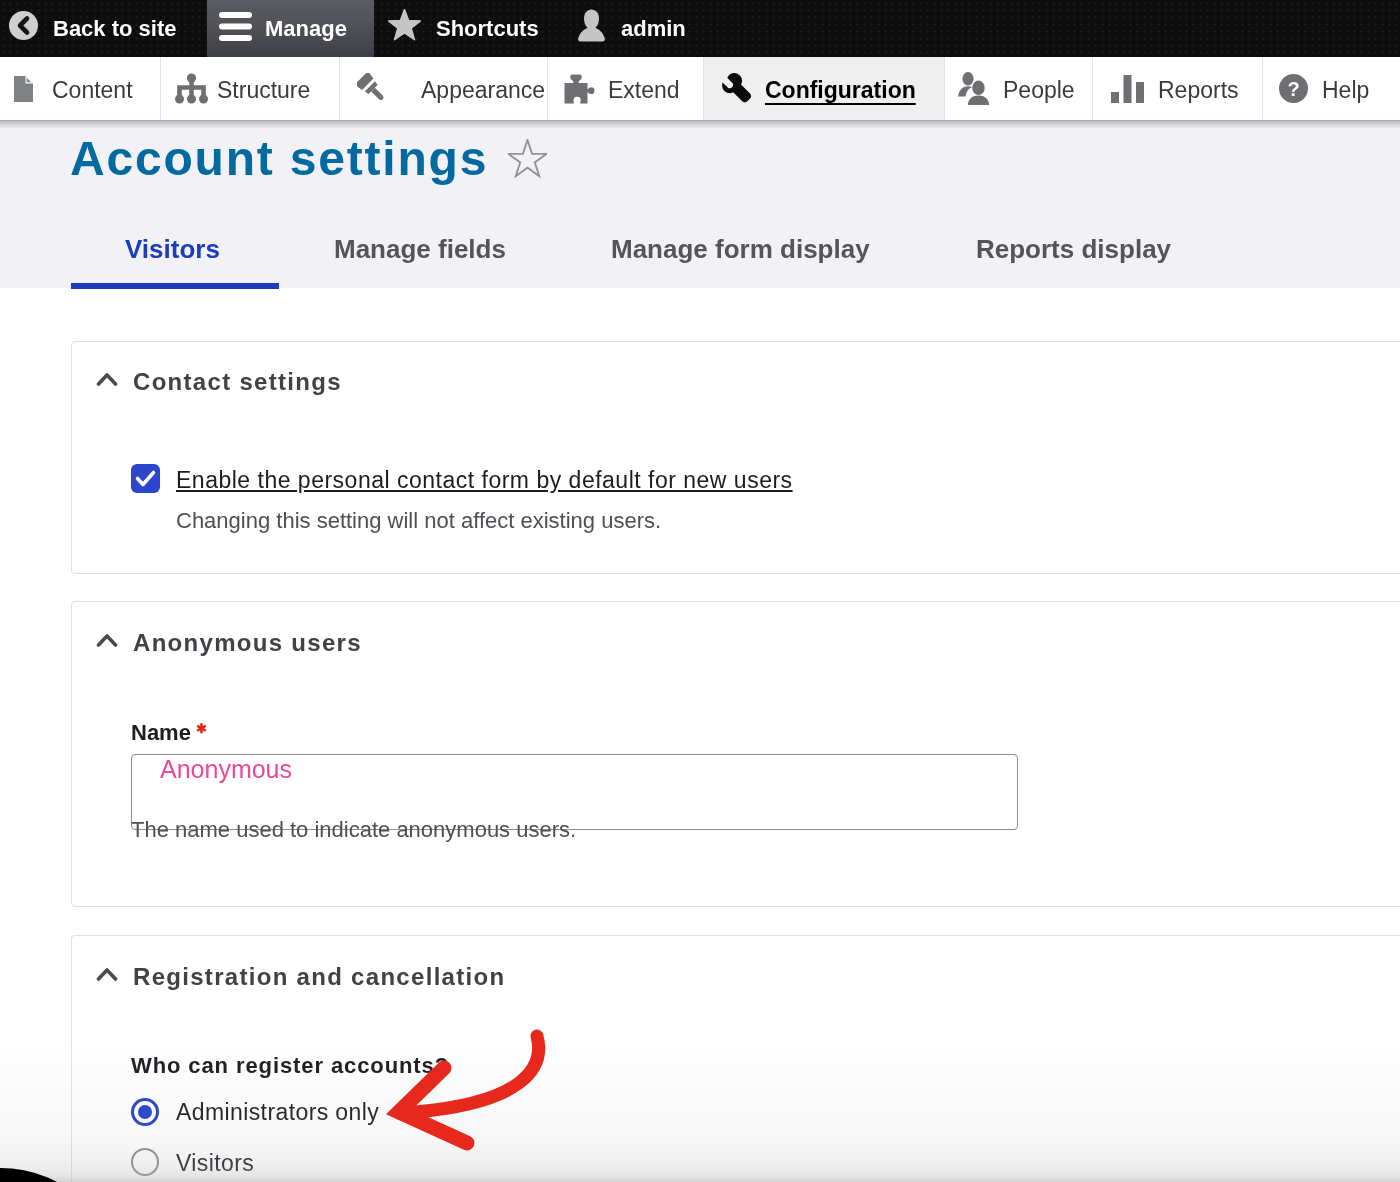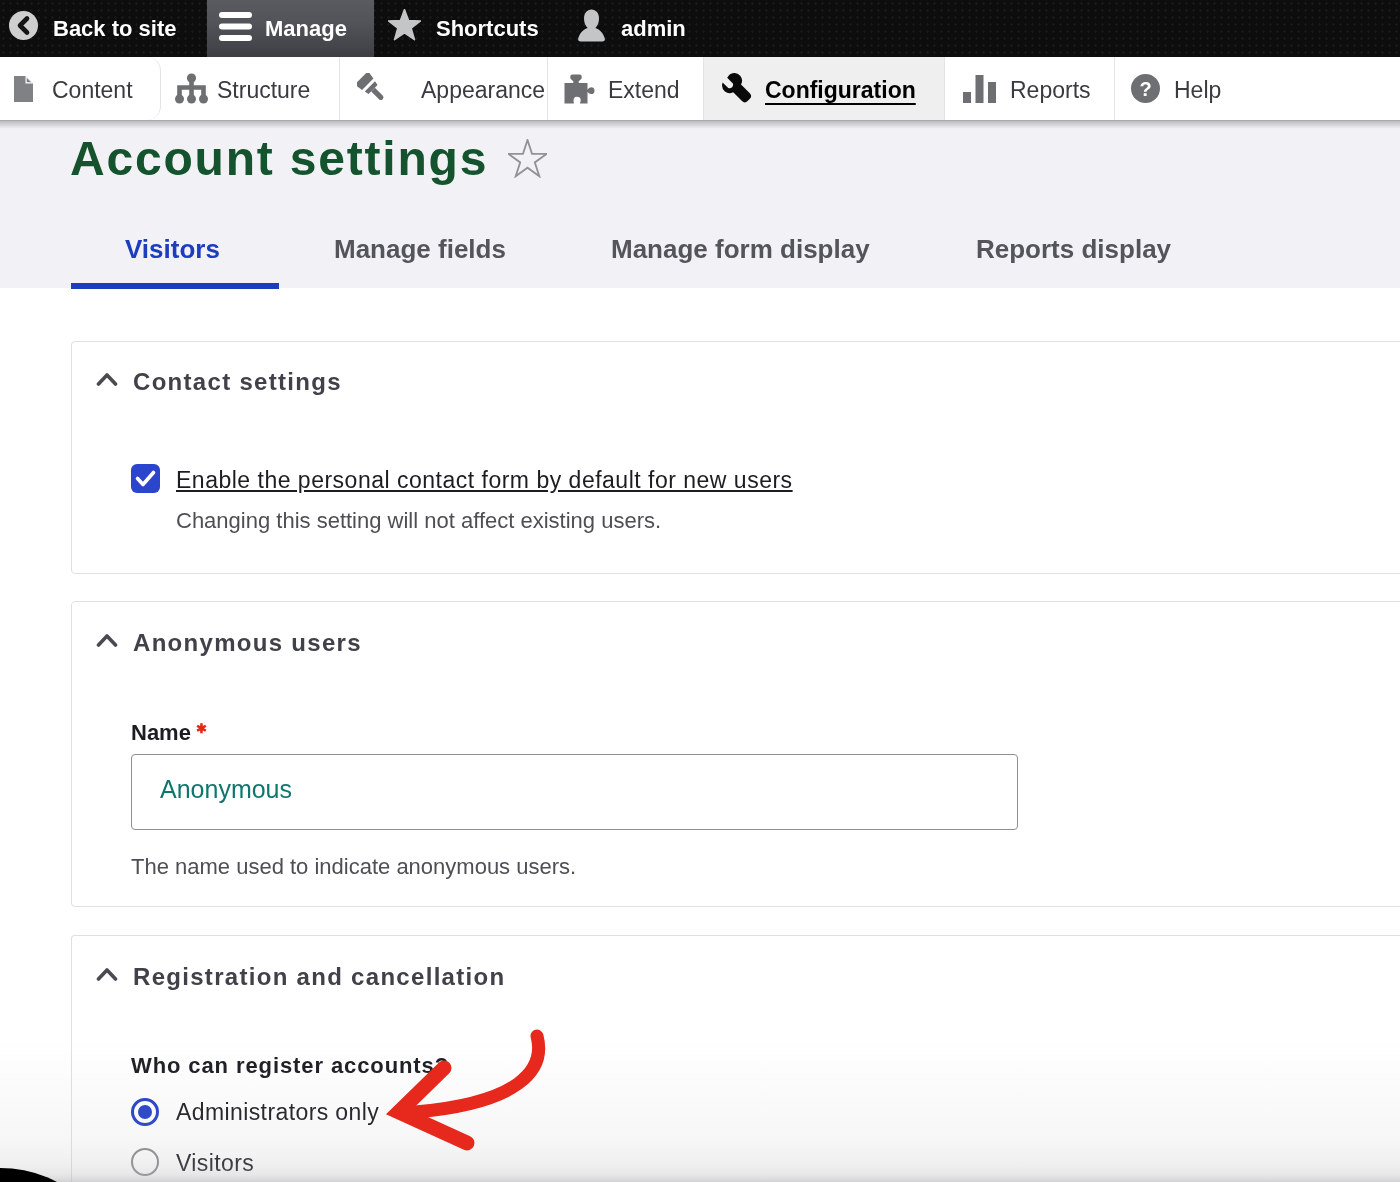--- a/index.html
+++ b/index.html
@@ -36,21 +36,21 @@
 .mb-config .t { text-decoration:underline; text-underline-offset:5px;
   text-decoration-thickness:2px; }
 
 
 .header { position:absolute; left:0; top:121px; width:1400px; height:167px;
   background:#f2f2f6; }
 .header::before { content:""; position:absolute; left:0; top:0; width:1400px;
   height:8px; background:linear-gradient(180deg, rgba(105,105,110,0.4),
   rgba(105,105,110,0)); }
 .header h1 { position:absolute; left:70px; top:10px; font-size:48px;
-  color:#14532d; letter-spacing:1.8px; }
+  color:#0369a1; letter-spacing:1.8px; }
 .header .star { position:absolute; left:508px; top:18px; }
 .tab { position:absolute; top:113px; font-size:26px; font-weight:bold;
   color:#54555b; }
 .tab-active { color:#1c3dbe; }
 .tab-bar { position:absolute; left:71px; top:162px; width:208px; height:6px;
   background:#1c3dbe; }
 
 
 .card { position:absolute; left:71px; width:1345px; background:#fff;
   border:1px solid #dfe0e4; border-radius:4px; }
@@ -65,22 +65,22 @@
 .cb-box { position:absolute; left:131px; top:464px; width:29px; height:29px;
   background:#2b46cc; border-radius:6px; }
 .cb-label { position:absolute; left:176px; top:467px; font-size:23px; color:#1c1d22; letter-spacing:0.5px;text-decoration:underline; }
 .cb-desc { position:absolute; left:176px; top:508px; font-size:22px; color:#4e4f55; }
 
 .name-label { position:absolute; left:131px; top:720px; font-size:22px;
   font-weight:bold; color:#1c1d22; }
 .req { color:#e02a12; font-size:13px; vertical-align:7px; margin-left:5px; }
 .input { position:absolute; left:131px; top:754px; width:887px; height:76px;
   border:1px solid #8e8f94; border-radius:4px; background:#fff;
-  font-size:25px; color:#0f766e; padding-left:28px; padding-top:20px; }
-.inp-desc { position:absolute; left:131px; top:854px; font-size:22px; color:#4e4f55; }
+  font-size:25px; color:#ec4899; padding-left:28px; }
+.inp-desc { position:absolute; left:131px; top:817px; font-size:22px; color:#4e4f55; }
 
 .who { position:absolute; left:131px; top:1053px; font-size:22px;
   font-weight:bold; color:#1c1d22; letter-spacing:0.9px; }
 .radio { position:absolute; width:28px; height:28px; border-radius:50%;
   background:#fff; }
 .r1 { left:131px; top:1098px; border:3px solid #2340c8; }
 .r1 .dot { position:absolute; left:4px; top:4px; width:14px; height:14px;
   border-radius:50%; background:#2340c8; }
 .r2 { left:131px; top:1148px; border:2px solid #8a8b90; }
 .rl1 { position:absolute; left:176px; top:1099px; font-size:23px; color:#1c1d22; letter-spacing:0.4px; }
@@ -127,21 +127,21 @@
       <g fill="#c4c5c7">
         <path d="M15.5 1.5 C20 1.5 23 5 23 10.5 C23 16 20 21.5 15.5 21.5 C11 21.5 8 16 8 10.5 C8 5 11 1.5 15.5 1.5 Z"></path>
         <path d="M15.5 19.5 C8.5 19.5 4.5 24 2.5 29.5 Q1 33.5 5 33.5 L26 33.5 Q30 33.5 28.5 29.5 C26.5 24 22.5 19.5 15.5 19.5 Z"></path>
       </g>
     </svg>
     <span class="lbl">admin</span>
   </div>
 </div>
 
 <div class="menubar">
-  <div class="mb" style="width:161px; padding-left:14px;border-radius:14px;">
+  <div class="mb" style="width:161px; padding-left:14px;">
     <svg width="19" height="26" viewBox="0 0 19 26" style="margin-right:19px;">
       <path d="M0 0 L11.5 0 L19 7.5 L19 26 L0 26 Z" fill="#808184"></path>
       <path d="M11.5 0 L11.5 7.5 L19 7.5 Z" fill="#fff"></path>
       <path d="M12.7 1.8 L12.7 6.3 L17.2 6.3 Z" fill="#808184"></path>
     </svg>
     <span class="t">Content</span>
   </div>
   <div class="mb" style="width:179px; padding-left:14px;">
     <svg width="33" height="31" viewBox="0 0 33 31" style="margin-right:9px;">
       <g stroke="#6e6f73" stroke-width="4.6" fill="none">
@@ -172,20 +172,31 @@
     </svg>
     <span class="t">Extend</span>
   </div>
   <div class="mb mb-config" style="width:241px; padding-left:16px;">
     <svg width="32" height="32" viewBox="0 0 32 32" style="margin-right:13px;">
       <g fill="#0a0a0a">
         <path d="M10 1.2 Q16.5 -1.6 20.2 2.8 Q23.6 7 21 11.4 L29.8 20.2 Q32.6 23 29.8 25.8 L27.6 28 Q24.8 30.8 22 28 L13.2 19.2 Q8.8 21.6 4.9 18.4 Q0.7 14.8 2.6 9.4 L8.3 15.1 Q10.5 15.8 12.1 14.3 Q13.6 12.7 12.9 10.5 L7.2 4.8 Q8.6 2.4 10 1.2 Z"></path>
       </g>
     </svg>
     <span class="t">Configuration</span>
+  </div>
+  <div class="mb" style="width:148px; padding-left:12px;">
+    <svg width="33" height="33" viewBox="0 0 33 33" style="margin-right:13px;">
+      <g fill="#6e6f73">
+        <ellipse cx="11" cy="6.8" rx="5.6" ry="6.8"></ellipse>
+        <path d="M11 14.2 C5 14.2 2 19 1 24.5 L8.5 24.5 C9.2 19.5 11.5 16.3 15.5 15 C14.2 14.5 12.8 14.2 11 14.2 Z"></path>
+        <ellipse cx="21.5" cy="15.8" rx="6.2" ry="7.3"></ellipse>
+        <path d="M21.5 23.6 C14 23.6 11.3 28.2 10.8 33 L32.2 33 C31.7 28.2 29 23.6 21.5 23.6 Z"></path>
+      </g>
+    </svg>
+    <span class="t">People</span>
   </div>
   <div class="mb" style="width:170px; padding-left:18px;">
     <svg width="33" height="28" viewBox="0 0 33 28" style="margin-right:14px;">
       <rect x="0" y="17" width="8" height="11" fill="#6e6f73"></rect>
       <rect x="12.5" y="0" width="8" height="28" fill="#6e6f73"></rect>
       <rect x="25" y="7" width="8" height="21" fill="#6e6f73"></rect>
     </svg>
     <span class="t">Reports</span>
   </div>
   <div class="mb" style="width:137px; padding-left:16px; border-right:none;">

